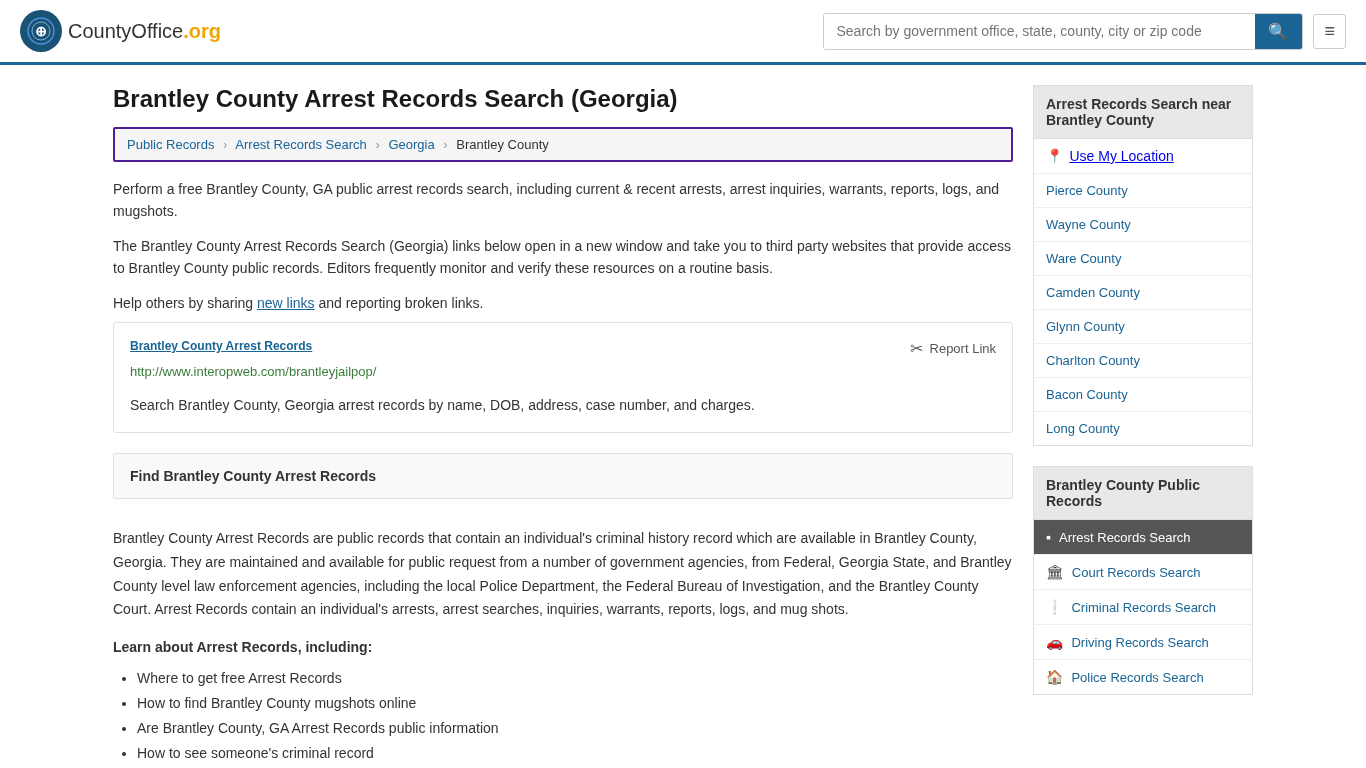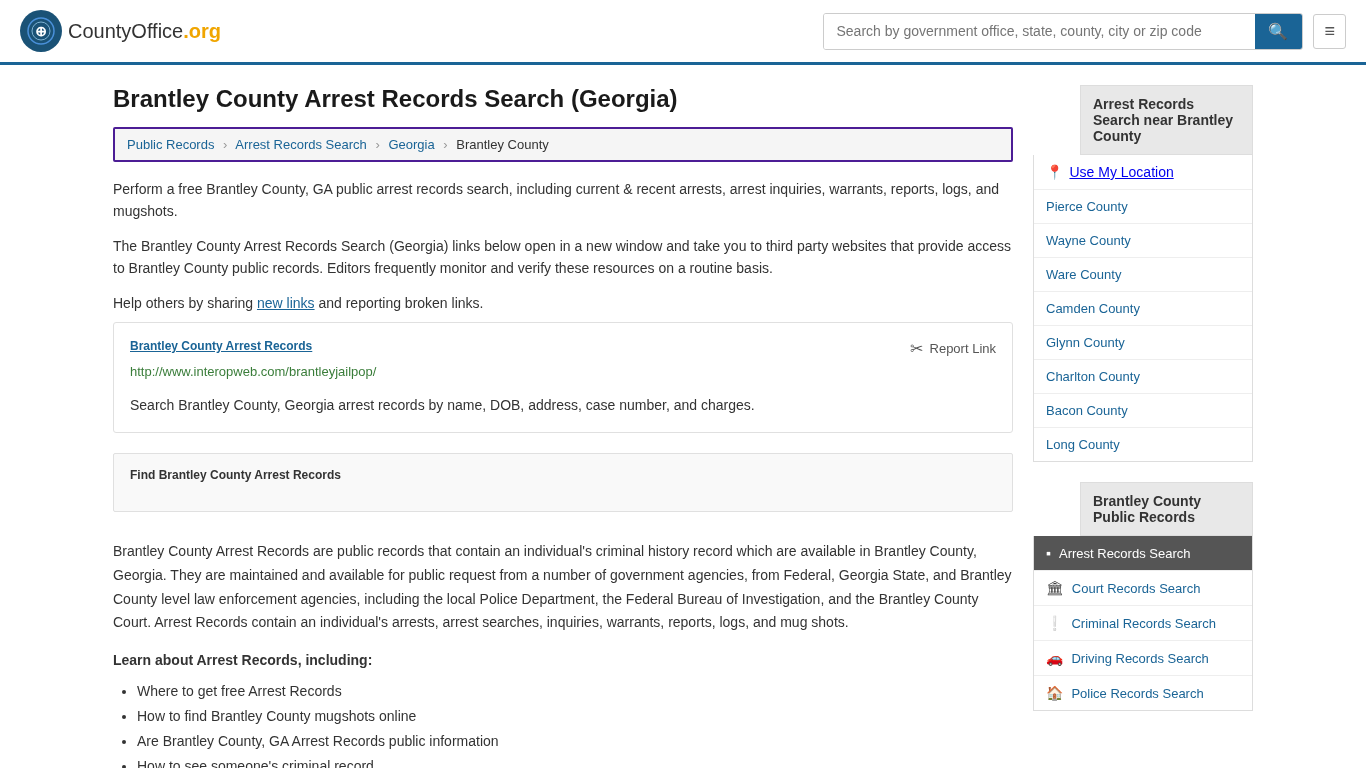--- a/index.html
+++ b/index.html
@@ -166,23 +166,23 @@
 
     
     .find-section {
       background: #f9f9f9;
       border: 1px solid #e0e0e0;
       padding: 14px 16px;
       margin-bottom: 16px;
       border-radius: 2px;
     }
     .find-section h2 {
-      font-size: 12px;
-      font-weight: bold;
-      margin-bottom: 15px;
+      font-size: 14px;
+      font-weight: bold;
+      margin-bottom: 0;
     }
     .find-body {
       padding: 12px 0 0 0;
       line-height: 1.7;
       font-size: 14px;
     }
     .learn-heading {
       font-weight: bold;
       margin: 14px 0 8px 0;
     }
@@ -204,21 +204,20 @@
     .sidebar-section {
       margin-bottom: 20px;
     }
     .sidebar-title {
       background: #e8e8e8;
       padding: 10px 12px;
       font-weight: bold;
       font-size: 14px;
       margin-bottom: 0;
       border: 1px solid #ddd;
-      margin-left: 47px;
     }
     .sidebar-list {
       border: 1px solid #ddd;
       border-top: none;
     }
     .sidebar-list-item {
       padding: 9px 12px;
       border-bottom: 1px solid #eee;
       font-size: 13px;
     }

